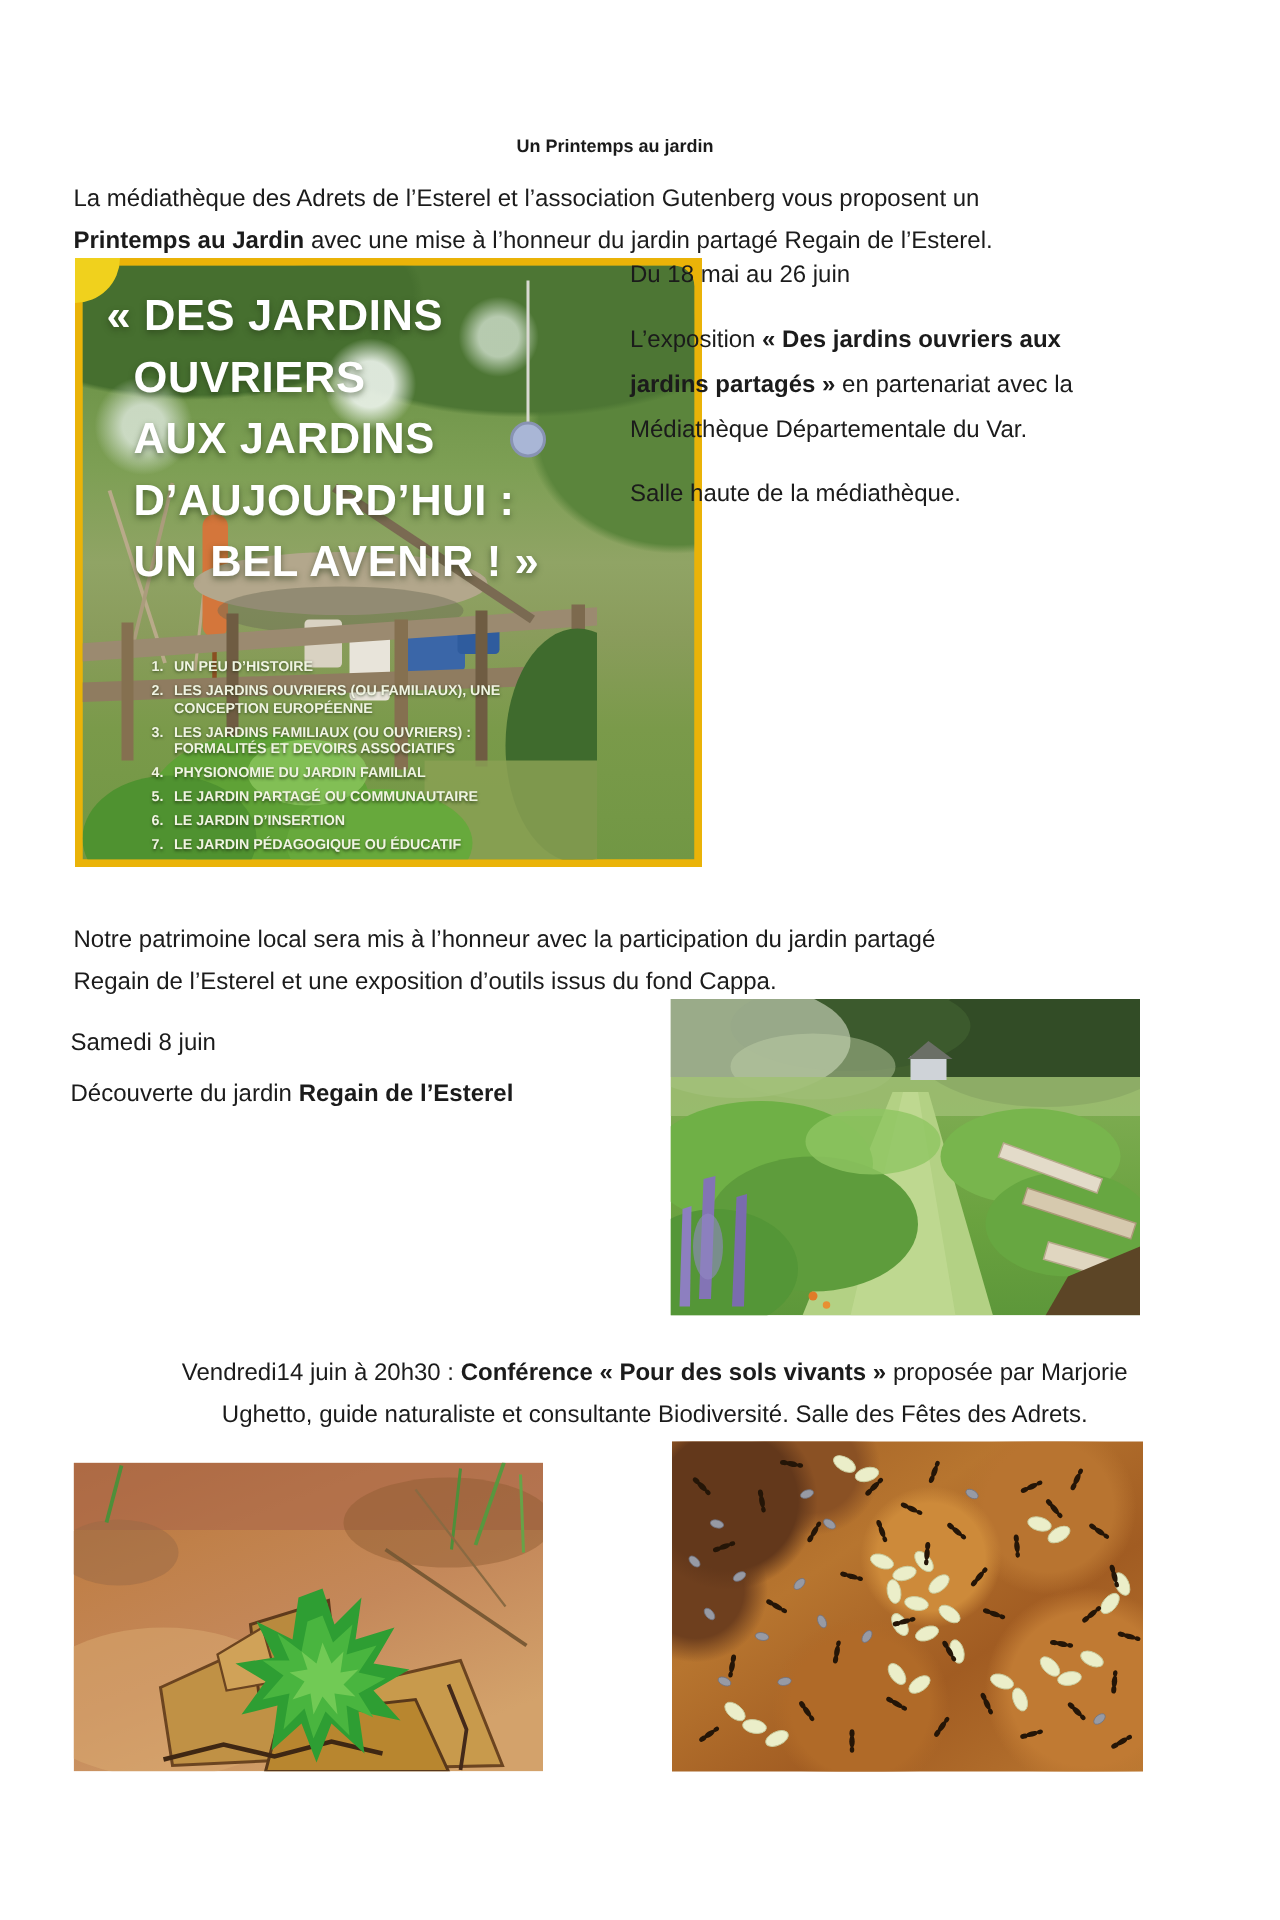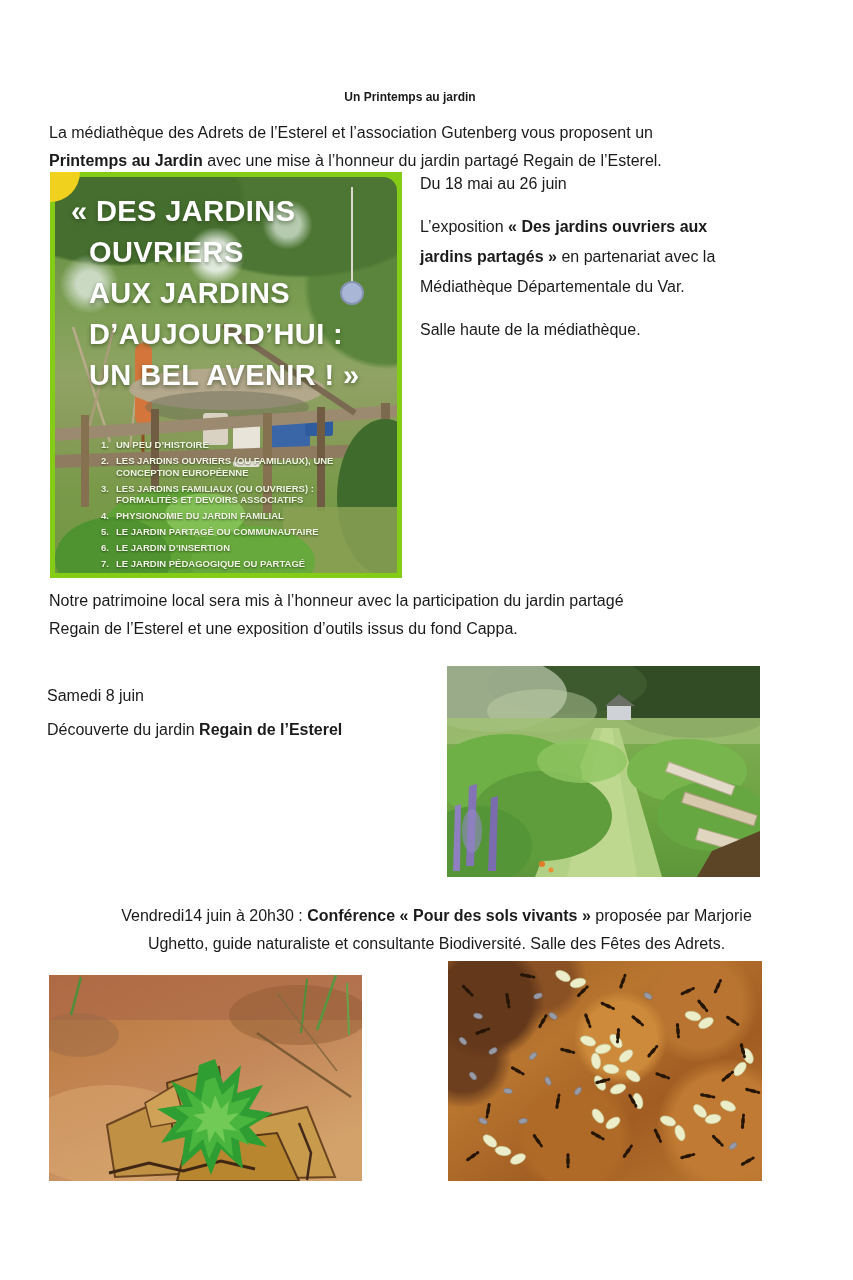--- a/index.html
+++ b/index.html
@@ -7,28 +7,28 @@
        font-family:"Liberation Sans", sans-serif;color:#1b1b1b;}
   .abs{position:absolute;}
   .t{font-size:16px;line-height:28px;}
   b{font-weight:700;}
 
   
   .title{top:90px;left:0;width:820px;text-align:center;font-size:12px;font-weight:700;}
   .intro{left:49px;top:119px;width:772px;}
   .rightcol{left:420px;top:169px;width:352px;}
   .rightcol p{margin:0 0 13px 0;line-height:30px;font-size:16px;}
-  .patrimoine{left:49px;top:587px;width:745px;}
+  .patrimoine{left:49px;top:613px;width:745px;}
   .samedi{left:47px;top:667px;width:400px;margin-top:14px;}
   .samedi .dt{line-height:30px;margin:0 0 4px 0;}
   .samedi .ln{line-height:30px;margin:0;}
   .vendredi{left:49px;top:902px;width:775px;text-align:center;}
 
   
-  .poster{left:50px;top:172px;width:352px;height:406px;background:#84cc16;padding:5px;box-sizing:border-box;}
+  .poster{left:50px;top:172px;width:418px;height:406px;background:#eab308;padding:5px;box-sizing:border-box;}
   .poster-corner{position:absolute;top:0;left:0;width:30px;height:30px;background:#f0d11d;
                  border-bottom-right-radius:100%;z-index:6;}
   .poster-photo{position:relative;width:100%;height:100%;overflow:hidden;
                 border-top-left-radius:14px;border-top-right-radius:14px;
     background:
       radial-gradient(circle at 47% 20%, rgba(236,243,236,.9) 0 4%, rgba(236,243,236,0) 8%),
       radial-gradient(circle at 10% 27%, rgba(223,233,223,.8) 0 3%, rgba(223,233,223,0) 7%),
       radial-gradient(circle at 68% 12%, rgba(227,238,227,.7) 0 3%, rgba(227,238,227,0) 6%),
       radial-gradient(ellipse 60% 28% at 18% 5%, #466f2f 0 60%, rgba(70,111,47,0) 63%),
       radial-gradient(ellipse 70% 32% at 72% 7%, #4d7634 0 55%, rgba(77,118,52,0) 58%),
@@ -144,21 +144,21 @@
         <div class="pl-row">
             <span class="pl-num">5.</span>
             <span class="pl-txt">LE JARDIN PARTAGÉ OU COMMUNAUTAIRE</span>
           </div>
         <div class="pl-row">
             <span class="pl-num">6.</span>
             <span class="pl-txt">LE JARDIN D’INSERTION</span>
           </div>
         <div class="pl-row">
             <span class="pl-num">7.</span>
-            <span class="pl-txt">LE JARDIN PÉDAGOGIQUE OU PARTAGÉ</span>
+            <span class="pl-txt">LE JARDIN PÉDAGOGIQUE OU ÉDUCATIF</span>
           </div>
 
       </div>
     </div>
   </div>
 
   <div class="abs rightcol">
     <p>Du 18 mai au 26 juin</p>
     <p>
       <span>L’exposition </span><b>« Des jardins ouvriers aux</b><br>

